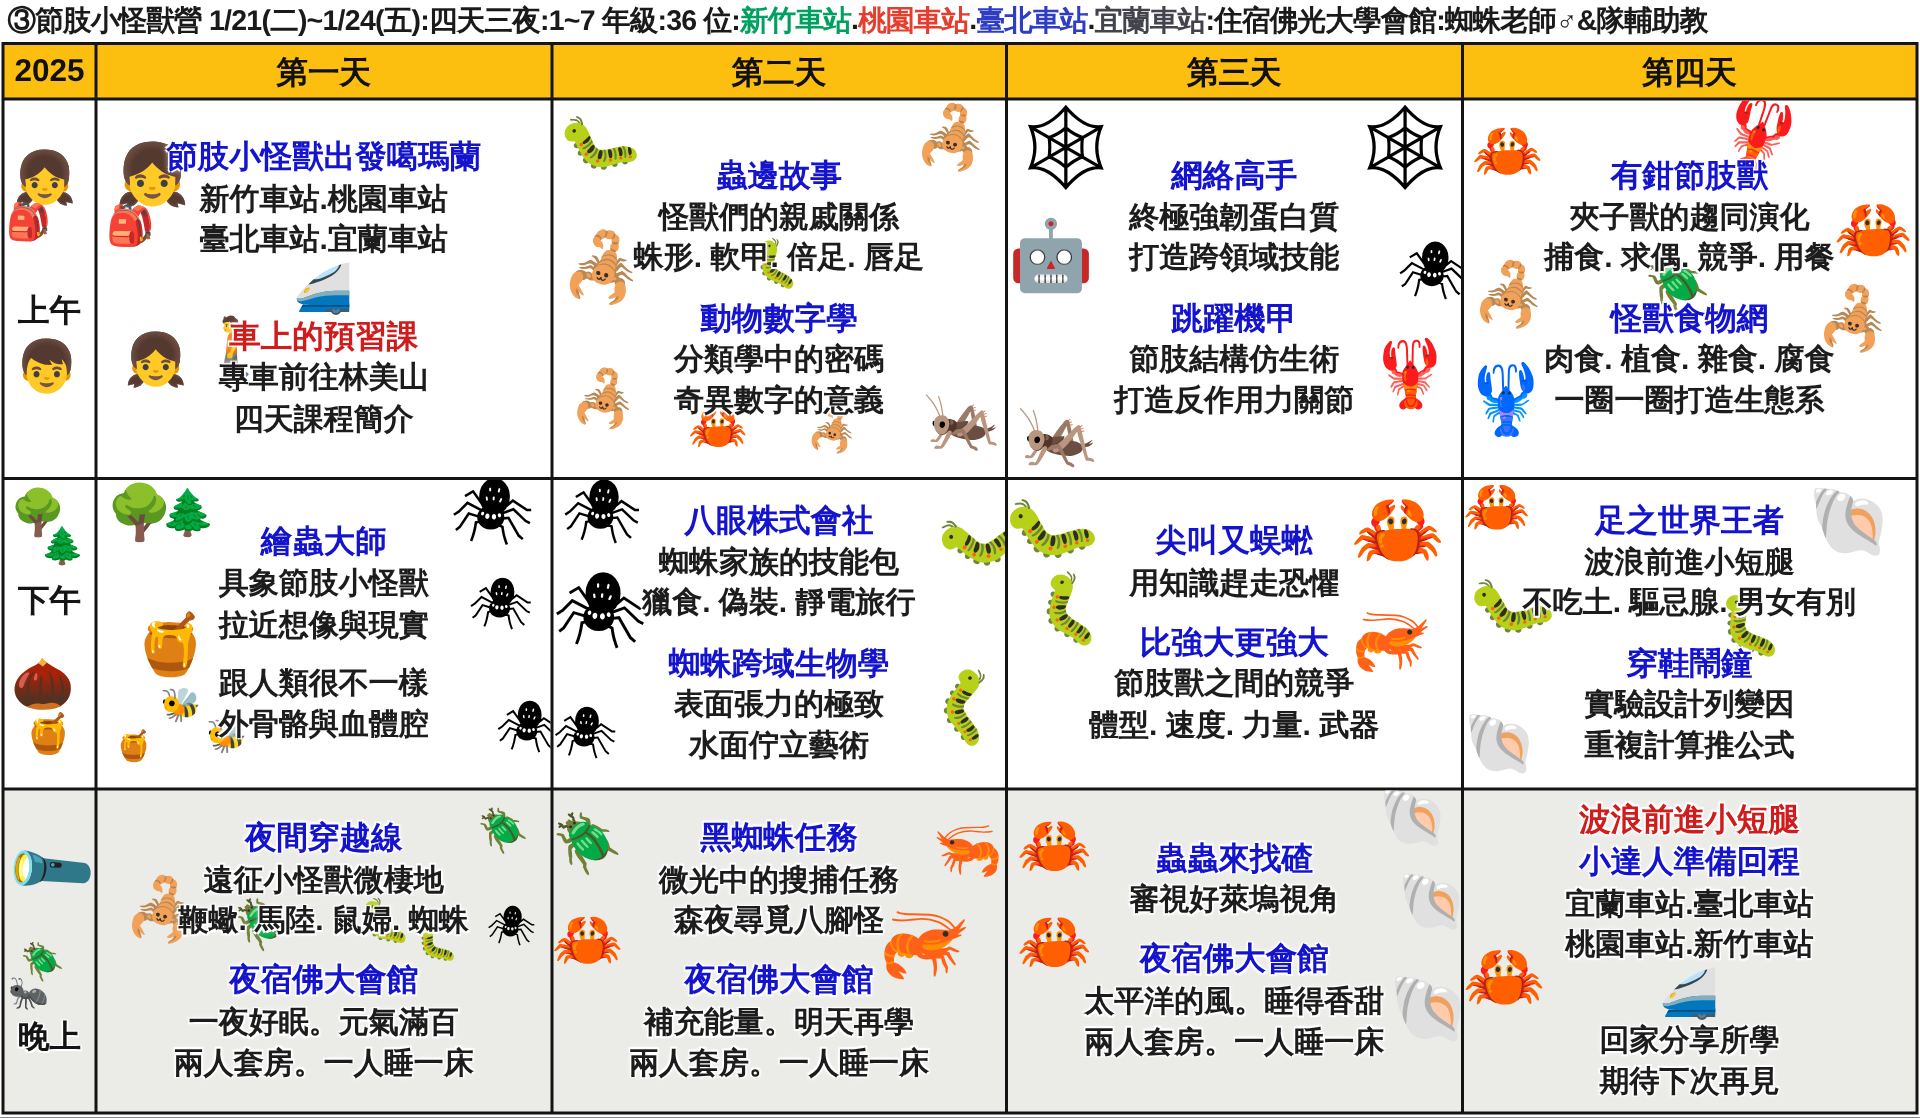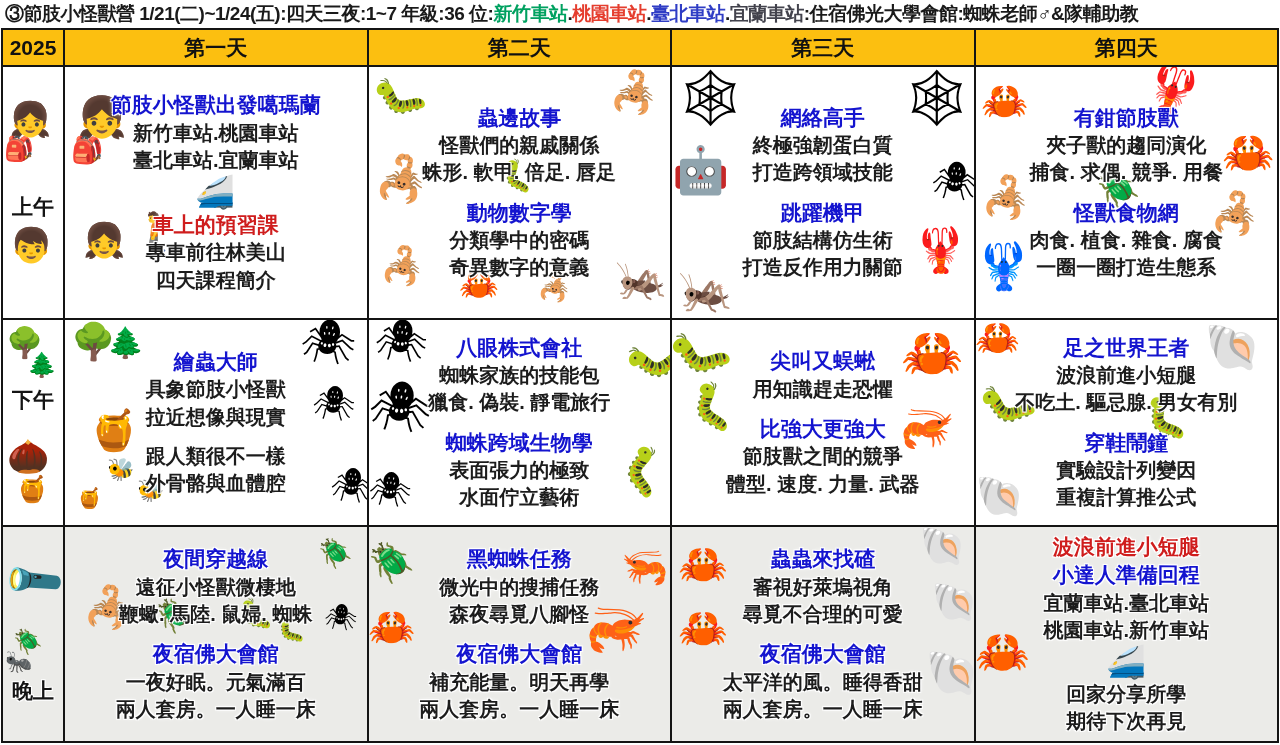--- a/index.html
+++ b/index.html
@@ -262,21 +262,20 @@
     </div>
     <div class="cell evening">
       <span class="deco" style="top: 8%; left: 2%; font-size: 40px;">🦀</span>
       <span class="deco" style="top: 38%; left: 2%; font-size: 40px;">🦀</span>
       <span class="deco" style="top: 0%; left: 82%; font-size: 38px;">🐚</span>
       <span class="deco" style="top: 26%; left: 86%; font-size: 38px;">🐚</span>
       <span class="deco" style="top: 58%; left: 84%; font-size: 44px;">🐚</span>
       <div class="lines">
         <div class="ln ln-blue">蟲蟲來找碴</div>
         <div class="ln ln-black">審視好萊塢視角</div>
-        <div class="ln ln-black">尋覓不合理的可愛</div>
         <div class="ln-gap"></div>
         <div class="ln ln-blue">夜宿佛大會館</div>
         <div class="ln ln-black">太平洋的風。睡得香甜</div>
         <div class="ln ln-black">兩人套房。一人睡一床</div>
       </div>
     </div>
     <div class="cell evening">
       <span class="deco" style="top: 48%; left: 0%; font-size: 44px;">🦀</span>
       <div class="lines">
         <div class="ln ln-red">波浪前進小短腿</div>

